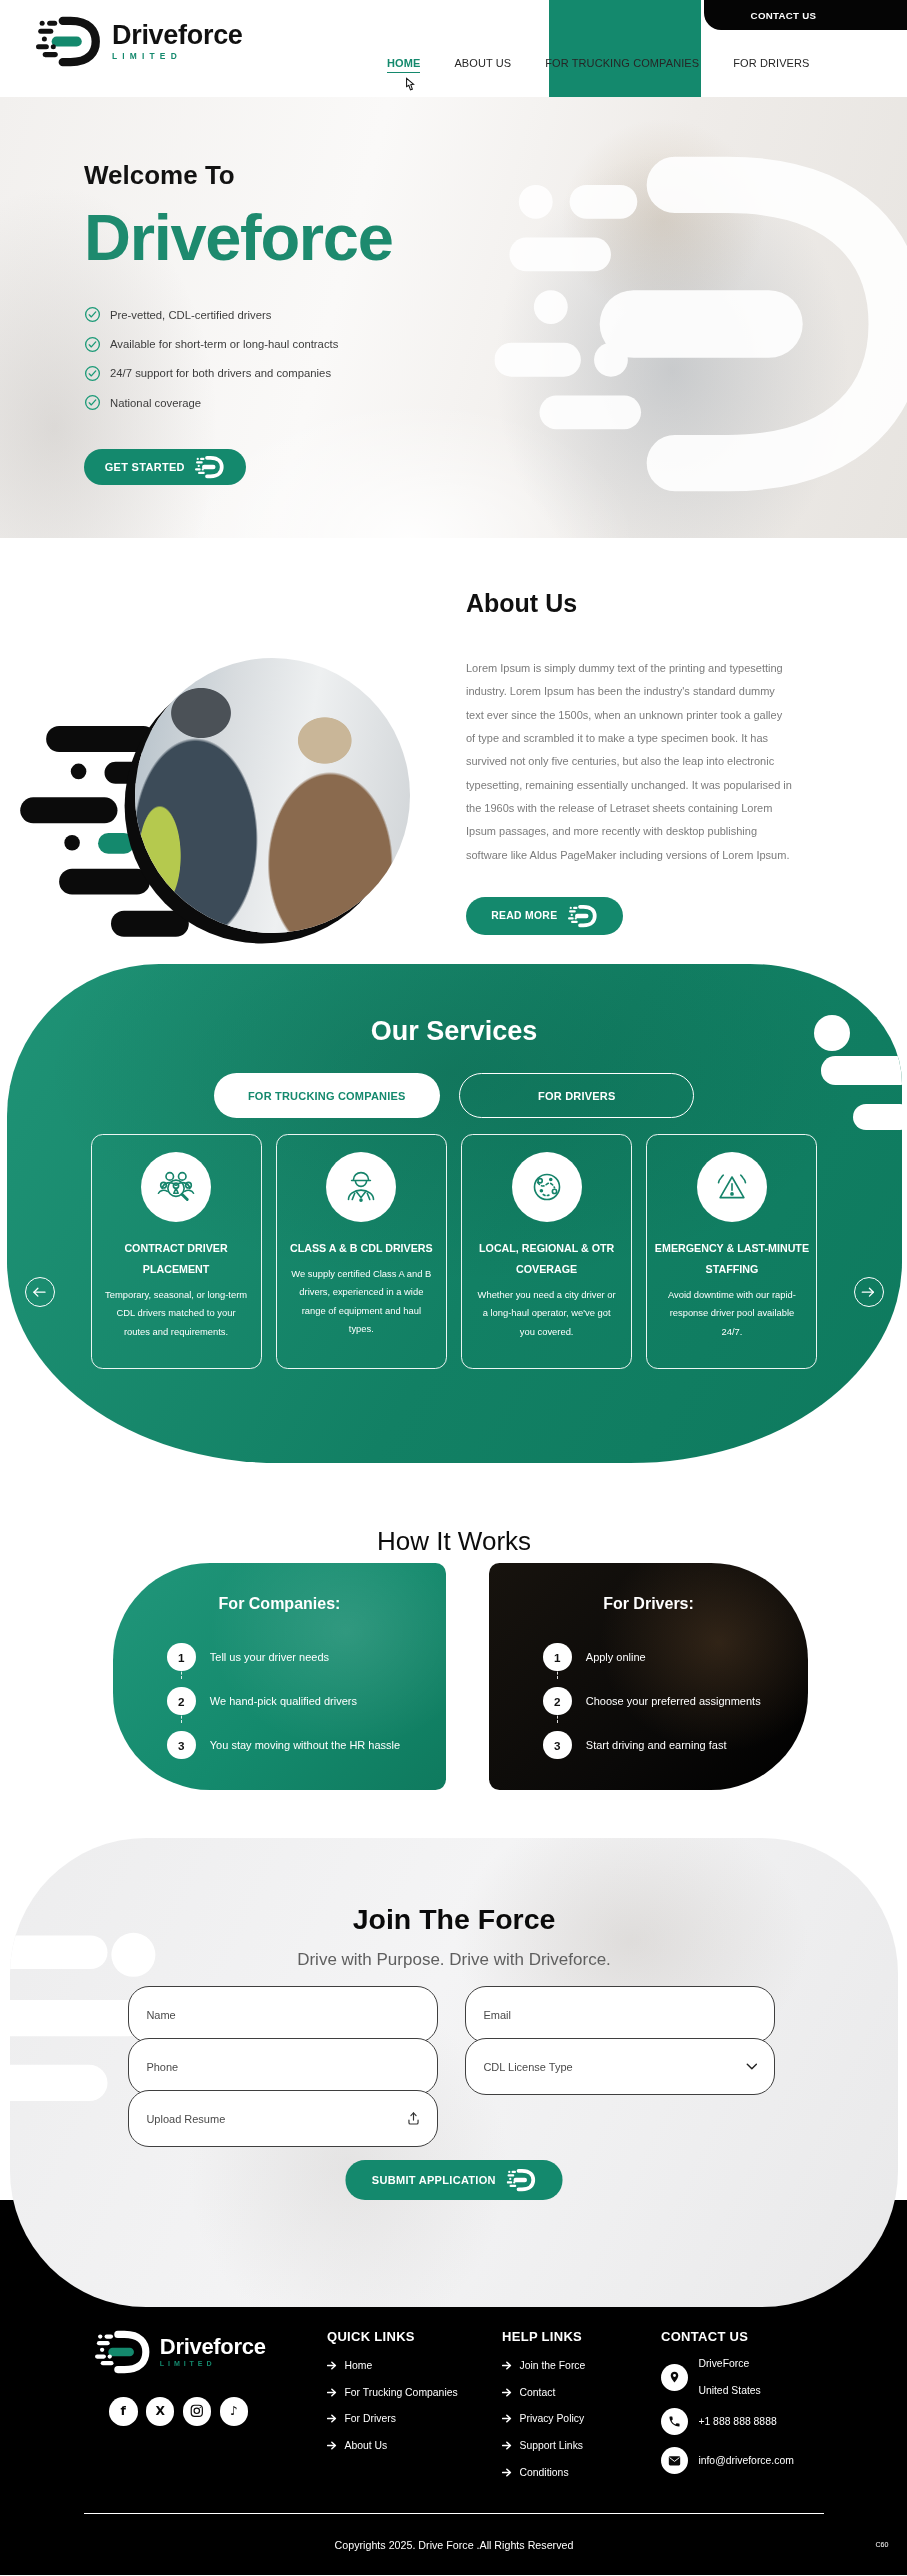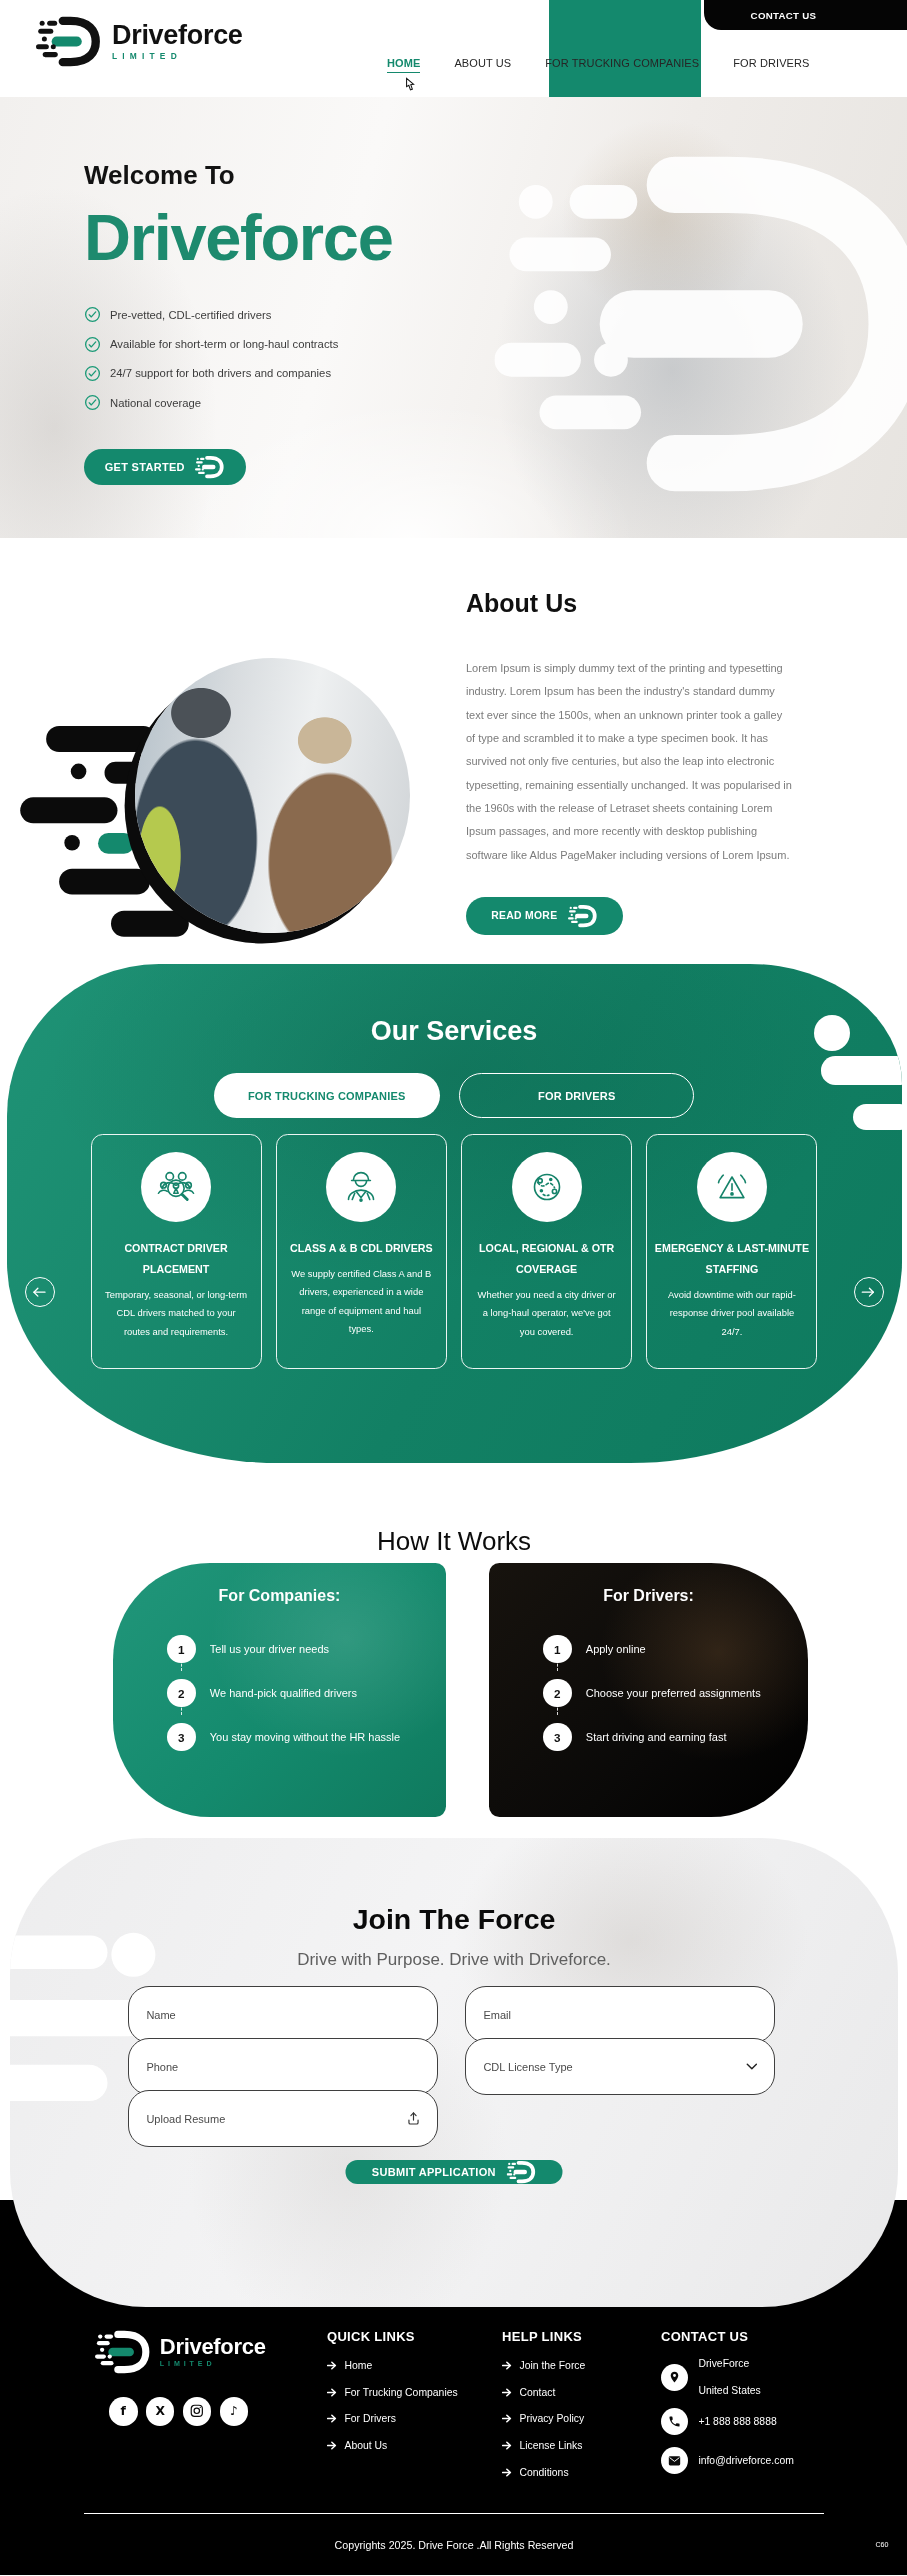--- a/index.html
+++ b/index.html
@@ -88,21 +88,21 @@
   .svc-card h3{margin-top:15.6px;font-size:10.7px;font-weight:800;line-height:1.95;color:#fff;
                text-transform:uppercase;padding:0 5.2px;}
   .svc-card p{margin-top:6.5px;font-size:9.4px;line-height:1.95;color:#fff;padding:0 13px;}
   .carousel-arrow{position:absolute;top:313px;width:30px;height:30px;border-radius:50%;
       border:1.3px solid #fff;display:flex;align-items:center;justify-content:center;cursor:pointer;}
   .carousel-arrow.left{left:18px;} .carousel-arrow.right{right:18px;}
 
   
   .how{height:353px;background:#fff;}
   .how-title{position:absolute;top:52px;left:0;right:0;text-align:center;font-size:26px;font-weight:400;color:#0c0c0c;}
-  .how-card{position:absolute;top:89px;height:254px;padding-top:24px;}
+  .how-card{position:absolute;top:89px;height:227px;padding-top:32px;}
   .how-card.companies{left:113px;width:333px;border-radius:97px 10.4px 10.4px 97px;
       background:radial-gradient(195px 169px at 70% 30%, rgba(255,255,255,.12), transparent 70%),
                  linear-gradient(135deg,#21967a 0%,#148a6d 55%,#0f7a5e 100%);}
   .how-card.drivers{left:463px;width:319px;border-radius:10.4px 97px 97px 10.4px;
       background:radial-gradient(169px 156px at 72% 35%, rgba(120,85,50,.35), transparent 70%),
                  linear-gradient(135deg,#17130e 0%,#0a0908 60%,#000 100%);margin-left:26px;}
   .how-card h3{text-align:center;color:#fff;font-size:16px;font-weight:800;}
   .steps{margin-top:22px;position:relative;}
   .step{display:flex;align-items:center;gap:14.3px;padding-left:54px;height:44px;position:relative;}
   .step .num{width:28.5px;height:28.5px;border-radius:50%;background:#fff;color:#111;font-weight:800;
@@ -121,21 +121,21 @@
   .join-deco{position:absolute;left:0;top:78px;}
   .join-title{position:absolute;top:65px;left:0;right:0;text-align:center;font-size:28.5px;font-weight:800;color:#0a0a0a;}
   .join-sub{position:absolute;top:112px;left:0;right:0;text-align:center;font-size:17px;color:#5f5f5f;}
   .field{position:absolute;width:310px;height:57px;border-radius:21px;border:1px solid #3f3f3f;background:#fff;
          display:flex;align-items:center;padding:0 17px;font-size:11px;color:#4a4a4a;}
   input.field{font-family:inherit;outline:none;}
   input.field::placeholder{color:#4a4a4a;opacity:1;}
   .field .grow{flex:1;}
   .col-l{left:118px;} .col-r{left:455px;}
   .row-1{top:148px;} .row-2{top:200px;} .row-3{top:252px;}
-  .join-submit{position:absolute;top:322px;left:50%;transform:translateX(-50%);width:217px;height:24px;font-size:11px;letter-spacing:0.3px;}
+  .join-submit{position:absolute;top:322px;left:50%;transform:translateX(-50%);width:217px;height:40px;font-size:11px;letter-spacing:0.3px;}
 
   
   .footer{height:255px;background:#000;color:#fff;}
   .f-logo{position:absolute;left:95px;top:8.4px;display:flex;align-items:center;gap:7.8px;}
   .f-logo .dmark{width:57px;height:48px;}
   .f-word .line1{font-size:22px;font-weight:800;color:#fff;letter-spacing:-0.3px;line-height:1;}
   .f-word .line2{font-size:7.1px;font-weight:700;color:var(--teal);letter-spacing:3.9px;margin-top:1.9px;}
   .socials{position:absolute;left:109px;top:77px;display:flex;gap:8.4px;}
   .soc{width:28.5px;height:28.5px;border-radius:50%;background:#fff;color:#0a0a0a;display:flex;align-items:center;
        justify-content:center;font-weight:800;font-size:12.3px;cursor:pointer;font-family:"DejaVu Sans",sans-serif;}
@@ -523,21 +523,21 @@
         <path d="M1 7 h11"></path>
         <path d="M7.5 2 L13 7 l-5.5 5"></path>
       </svg>
     <span>Privacy Policy</span>
   </div>
   <div class="f-link" style="left:502px;top:120px">
     <svg width="9.7" height="9" viewBox="0 0 15 14" fill="none" stroke="#fff" stroke-width="2.4" stroke-linecap="round" stroke-linejoin="round">
         <path d="M1 7 h11"></path>
         <path d="M7.5 2 L13 7 l-5.5 5"></path>
       </svg>
-    <span>License Links</span>
+    <span>Support Links</span>
   </div>
   <div class="f-link" style="left:502px;top:147px">
     <svg width="9.7" height="9" viewBox="0 0 15 14" fill="none" stroke="#fff" stroke-width="2.4" stroke-linecap="round" stroke-linejoin="round">
         <path d="M1 7 h11"></path>
         <path d="M7.5 2 L13 7 l-5.5 5"></path>
       </svg>
     <span>Conditions</span>
   </div>
 
   <div class="f-col f-contact" style="top: 9px;">

